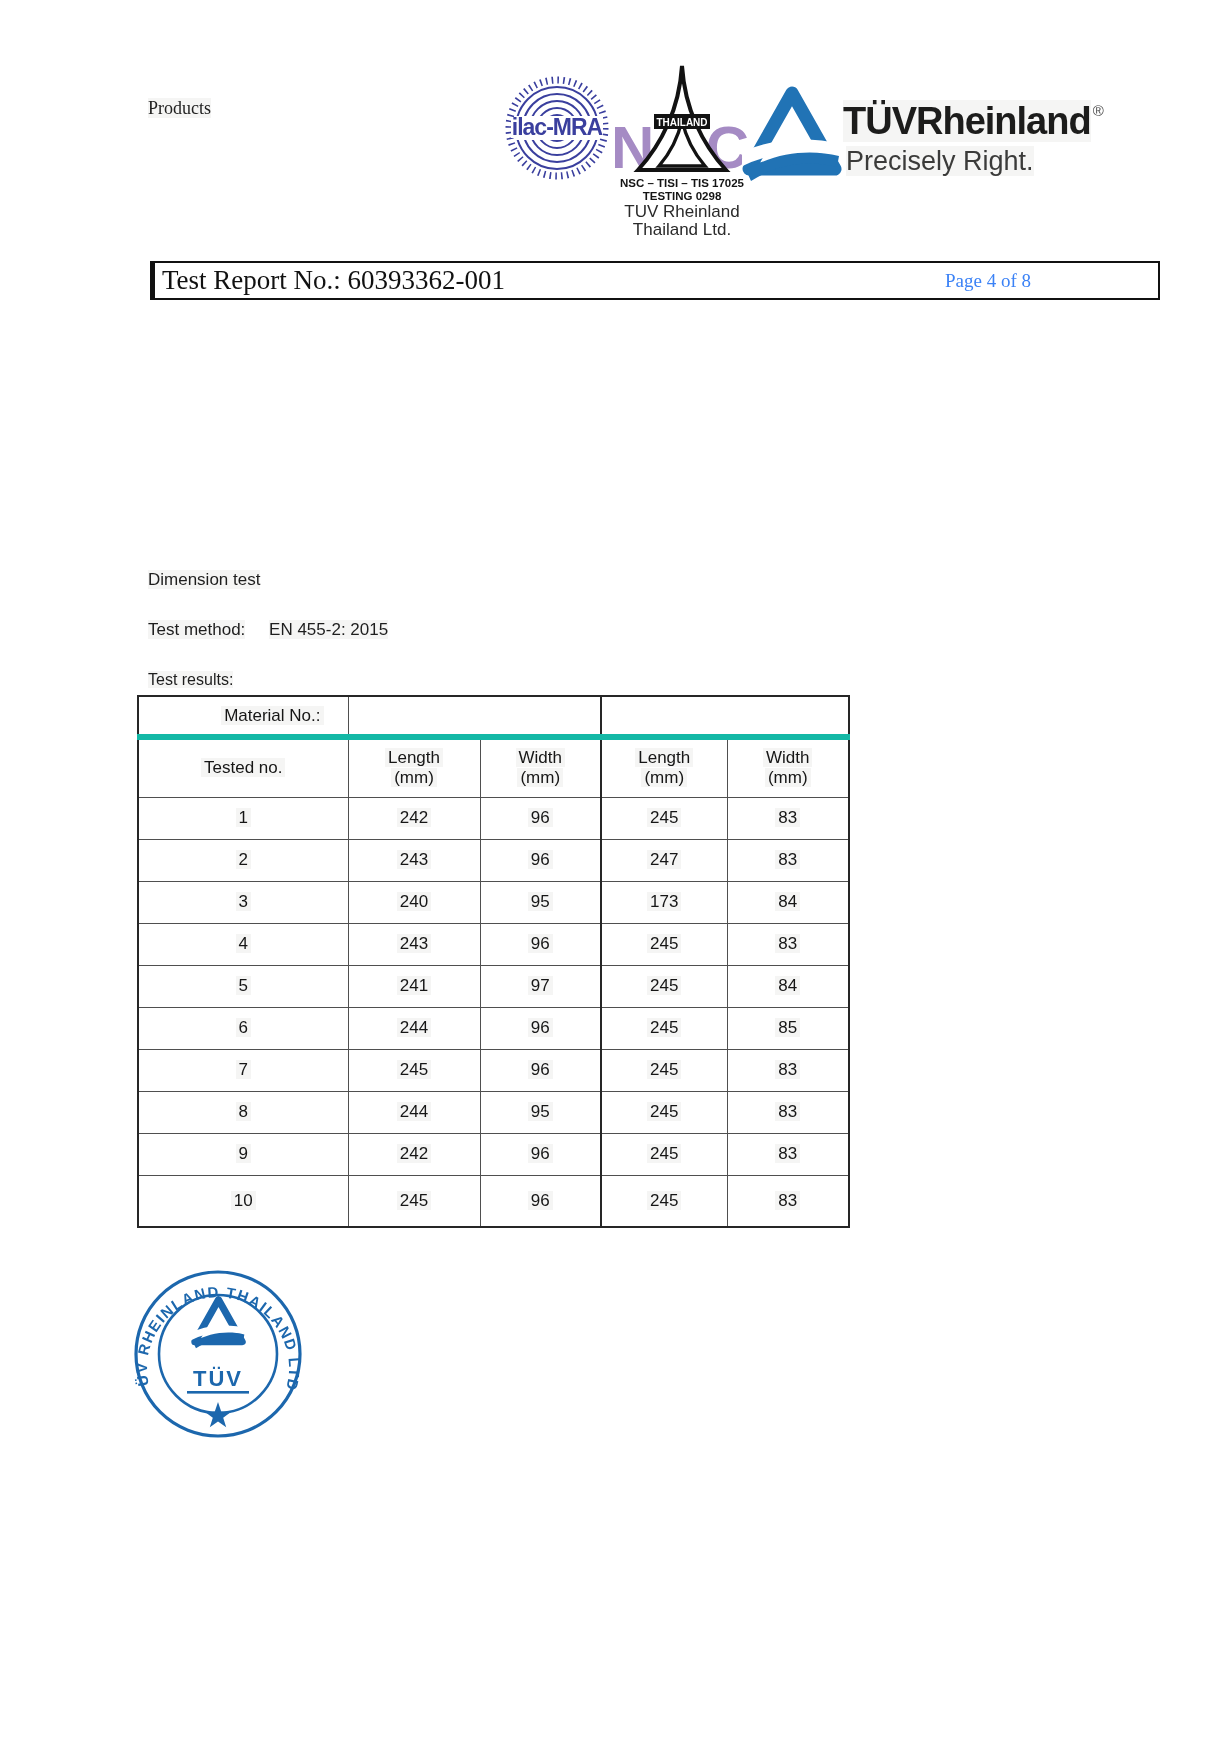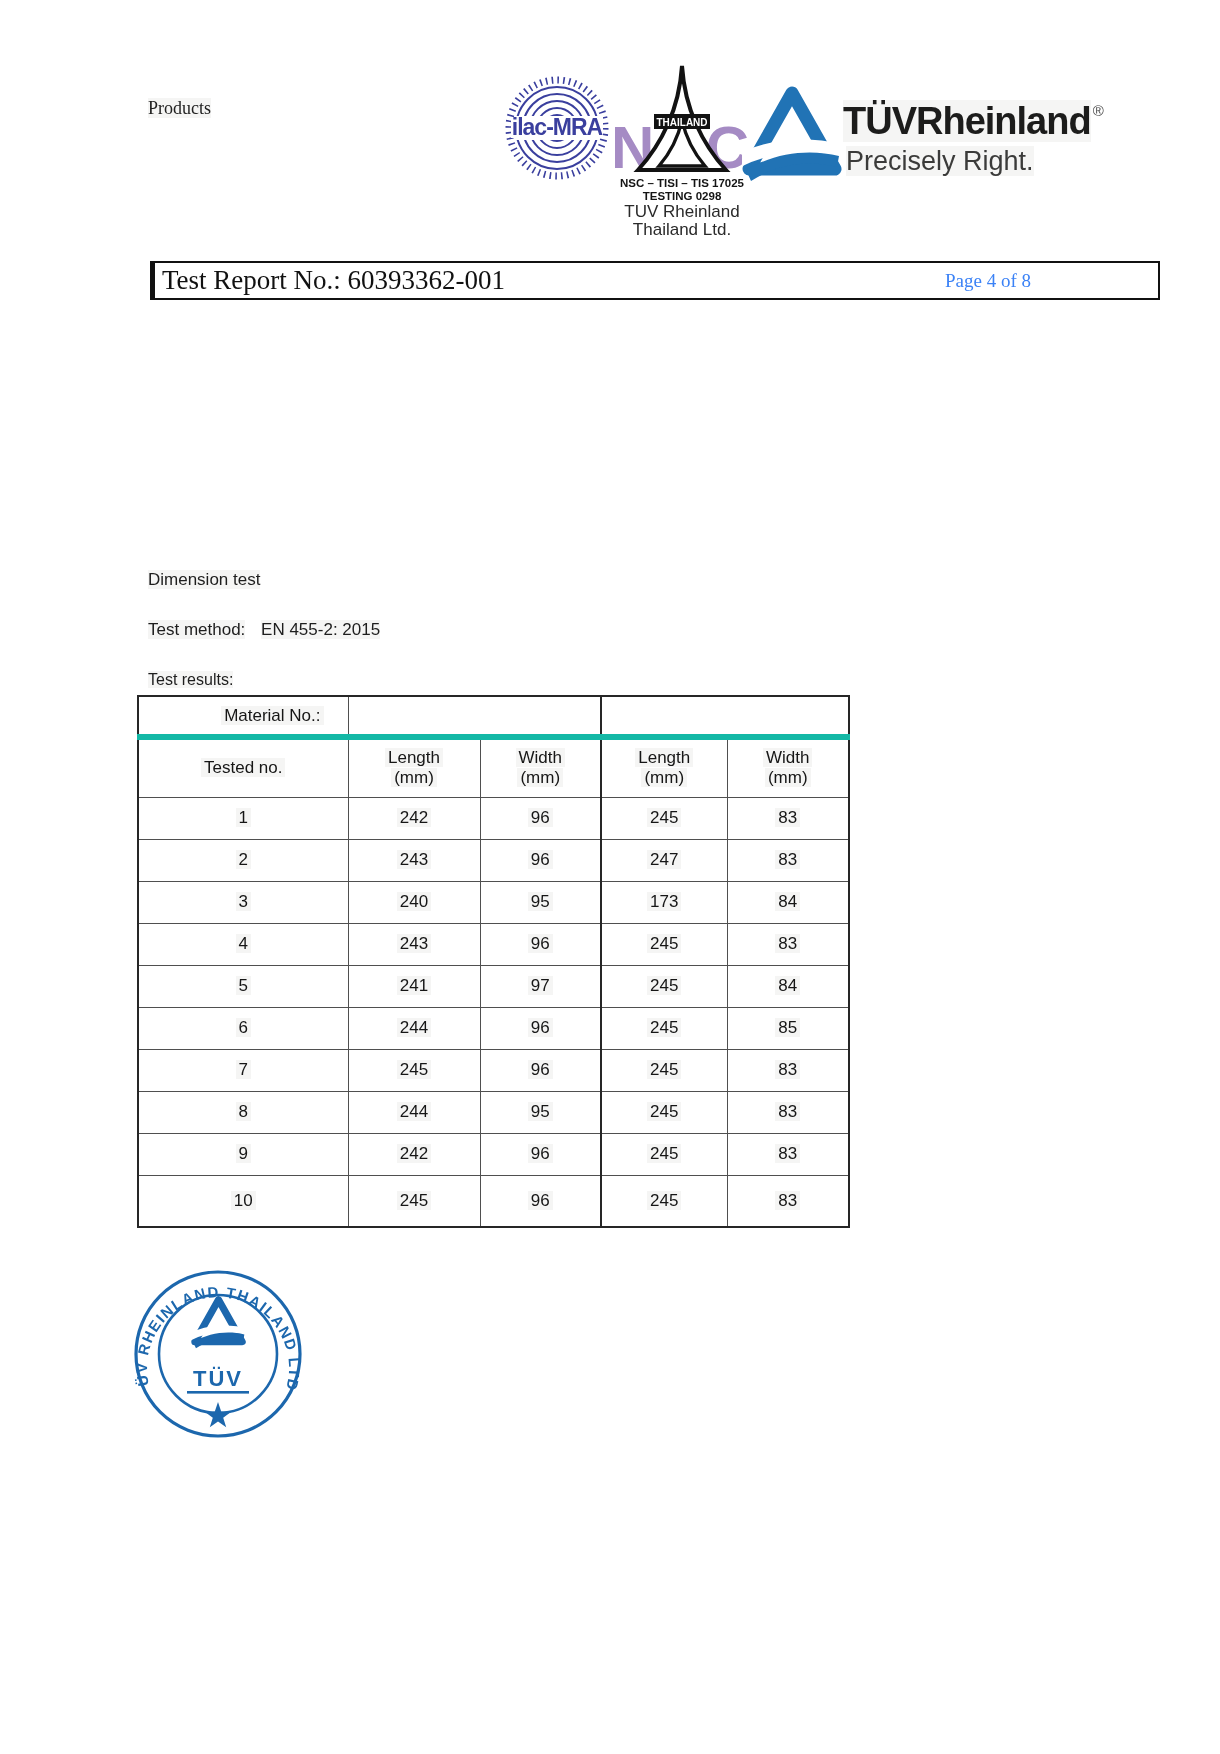--- a/index.html
+++ b/index.html
@@ -22,21 +22,21 @@
   #tuv-tagline{left:846px;top:146px;font-size:27px;color:#3b3b3a;letter-spacing:0px;}
 
   
   #header-bar{left:150px;top:247px;width:1003px;height:35px;border:2px solid #111;border-left-width:5px;display:flex;align-items:center;margin-top:14px;}
   #report-title{font-size:27px;color:#111;padding-left:7px;white-space:nowrap;}
   #page-num{position:absolute;right:127px;top:7px;font-size:19px;color:#3b82f6;}
 
   
   #heading{left:148px;top:570px;font-size:17px;}
   #method-line{left:148px;top:620px;font-size:17px;}
-  #method-line .val{margin-left:11px;}
+  #method-line .val{margin-left:19px;}
   #results-line{left:148px;top:671px;font-size:16px;}
 
   
   #dim-table-wrap{left:137px;top:695px;}
   table{border-collapse:collapse;table-layout:fixed;width:711px;font-size:17px;color:#161616;}
   td{border:1px solid #4f4f4f;padding:0;text-align:center;vertical-align:middle;overflow:hidden;}
   table{border:2px solid #262626;}
   td.lbl{text-align:right;padding-right:24px;}
   td.mid{border-left:2px solid #262626;}
   tr.mat td{border-bottom:6px solid #14b8a6;}

